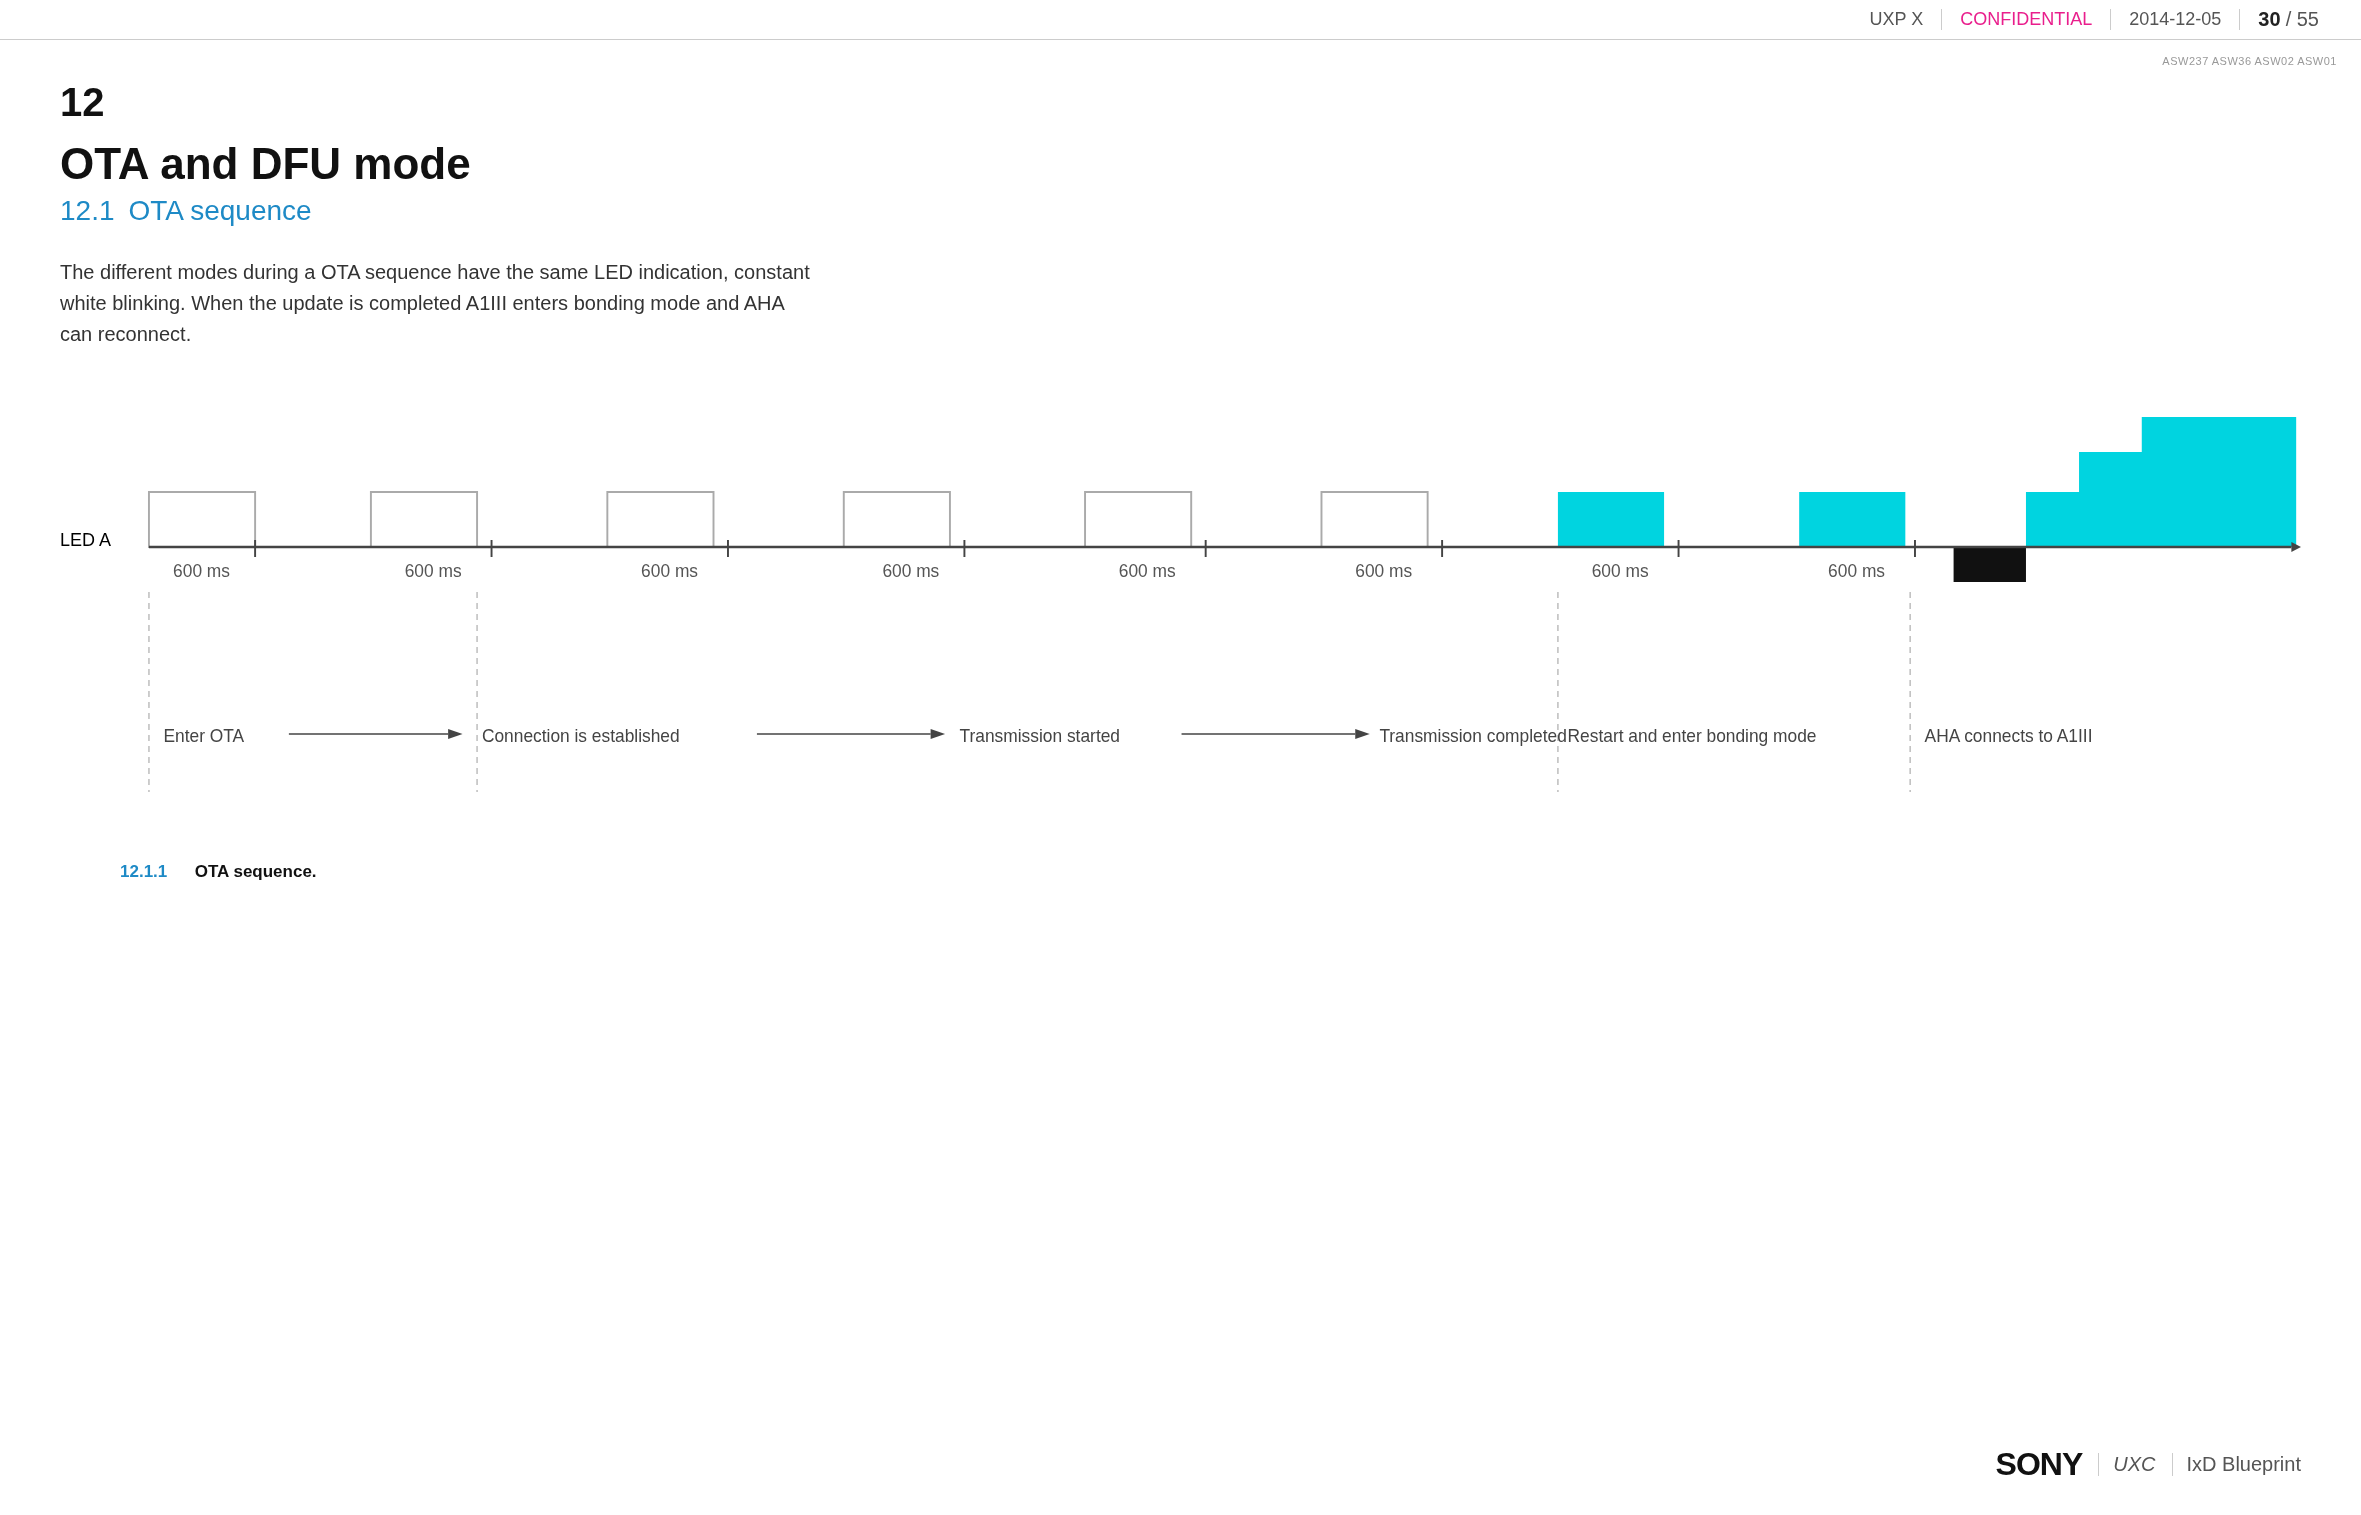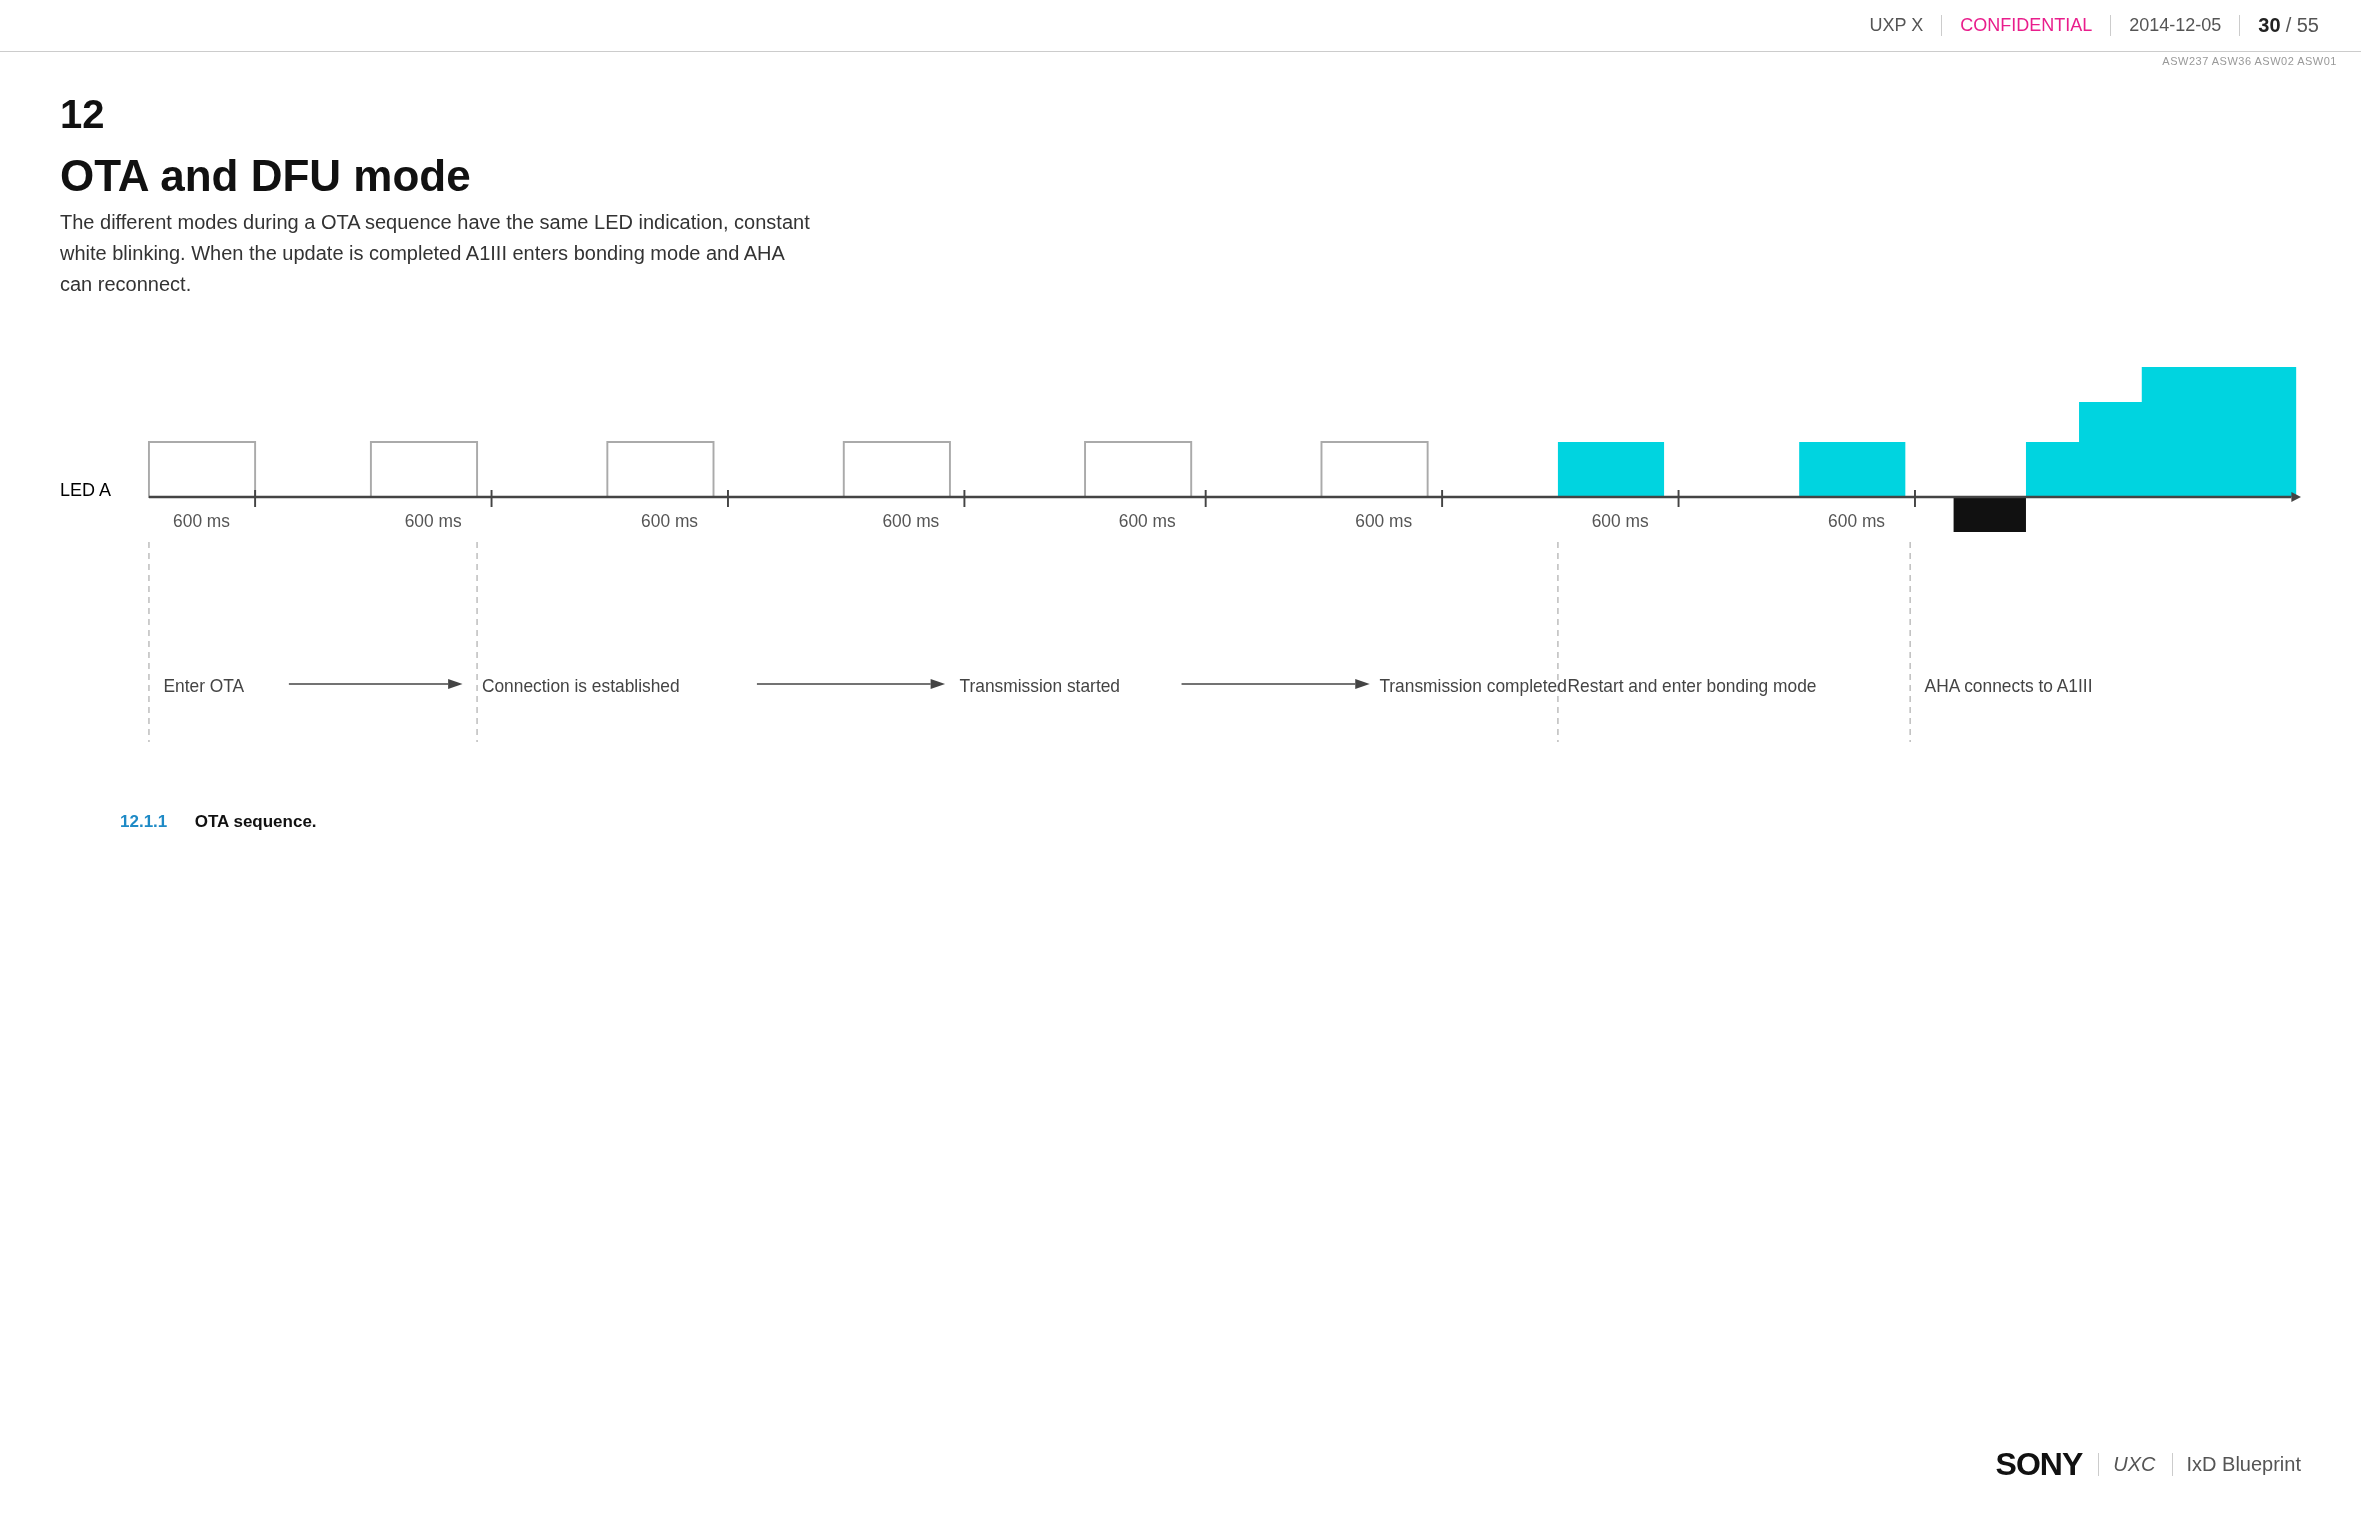--- a/index.html
+++ b/index.html
@@ -11,21 +11,21 @@
       position: relative;
       overflow: hidden;
     }
 
     
     .header {
       display: flex;
       align-items: center;
       justify-content: flex-end;
       border-bottom: 1px solid #ccc;
-      height: 52px;
+      height: 40px;
       padding: 0 24px;
       position: relative;
     }
     .header-left {
       position: absolute;
       left: 24px;
       top: 0;
       display: flex;
       align-items: center;
       height: 52px;
@@ -212,20 +212,24 @@
 
 <div class="doc-codes">ASW237 ASW36 ASW02 ASW01</div>
 
 <div class="main">
 
   <div class="section-heading">
     <span class="section-number">12</span>
     <span class="section-name">OTA and DFU mode</span>
   </div>
 
+  <div class="subsection-heading">
+    <span class="subsection-number">12.1</span>
+    <span class="subsection-name">OTA sequence</span>
+  </div>
 
   <p class="body-text">The different modes during a OTA sequence have the same LED indication, constant white blinking. When the update is completed A1III enters bonding mode and AHA can reconnect.</p>
 
   <div class="diagram-area">
     <span class="led-label">LED A</span>
 
     <svg class="timeline-svg" viewBox="0 0 2260 460" preserveAspectRatio="none">
 
       <rect x="30" y="120" width="110" height="55" fill="none" stroke="#aaa" stroke-width="2"></rect>
 

